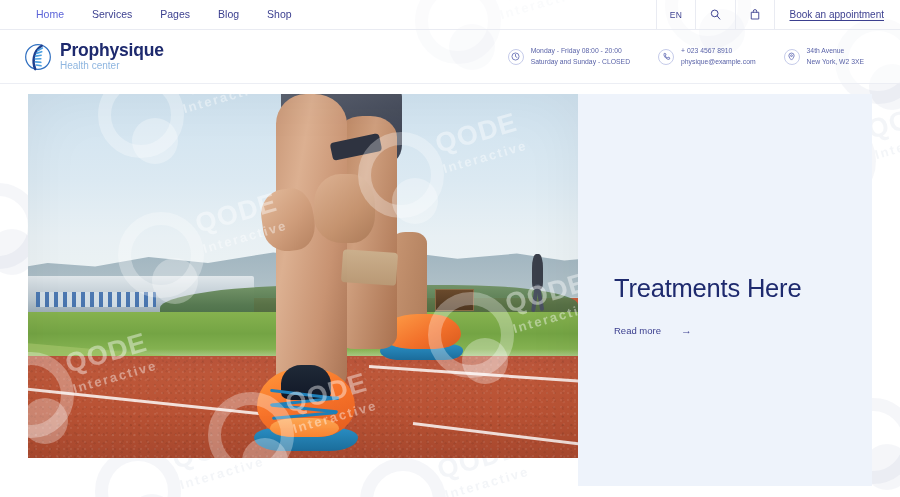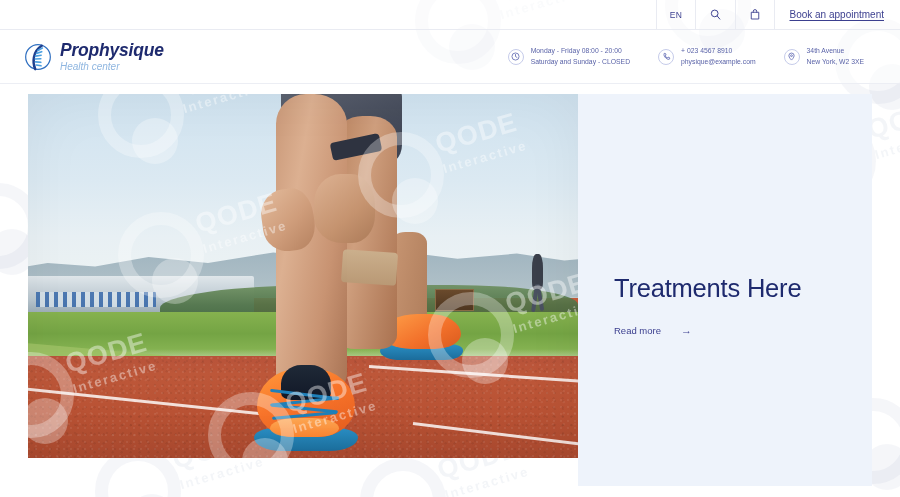--- a/index.html
+++ b/index.html
@@ -97,21 +97,21 @@
   .ico { display: block; }
 
   
   .infobar {
     position: relative; z-index: 20;
     height: 54px;
     display: flex; align-items: center;
     border-bottom: 1px solid #eceef4;
     background: rgba(255,255,255,0.5);
   }
-  .logo-wrap { display: flex; align-items: flex-end; padding-left: 24px; gap: 8px; cursor: pointer; font-style: italic;}
+  .logo-wrap { display: flex; align-items: flex-start; padding-left: 24px; gap: 8px; cursor: pointer;}
   .logo-mark { width: 28px; height: 32px; flex: none; }
   .logo-text .brand {
     font-size: 17.5px; font-weight: bold; color: #1e2a6e; line-height: 1.05;
     letter-spacing: -0.2px;
   }
   .logo-text .tag {
     font-size: 10px; color: #8fb6e0; line-height: 1.2; margin-top: 1px;
   }
 
   .contacts { margin-left: auto; display: flex; align-items: center; padding-right: 22px; gap: 0; }
@@ -346,20 +346,27 @@
     box-shadow: inset 0 0 60px rgba(0,0,0,0.05);
     pointer-events:none;
   }
 </style>
 </head>
 <body>
 
 <div id="page">
 
   <div class="topbar">
+    <nav class="nav-menu">
+      <span class="nav-item active">Home</span>
+      <span class="nav-item">Services</span>
+      <span class="nav-item">Pages</span>
+      <span class="nav-item">Blog</span>
+      <span class="nav-item">Shop</span>
+    </nav>
 
     <div class="topbar-right">
       <div class="tb-cell lang">
         <span>EN</span>
       </div>
       <div class="tb-cell">
         <svg class="ico" width="13" height="13" viewBox="0 0 24 24" fill="none" stroke="#3b3f8f" stroke-width="1.8">
           <circle cx="10.5" cy="10" r="6.2"></circle>
           <line x1="15.2" y1="14.8" x2="20" y2="20.5" stroke-linecap="round"></line>
         </svg>

